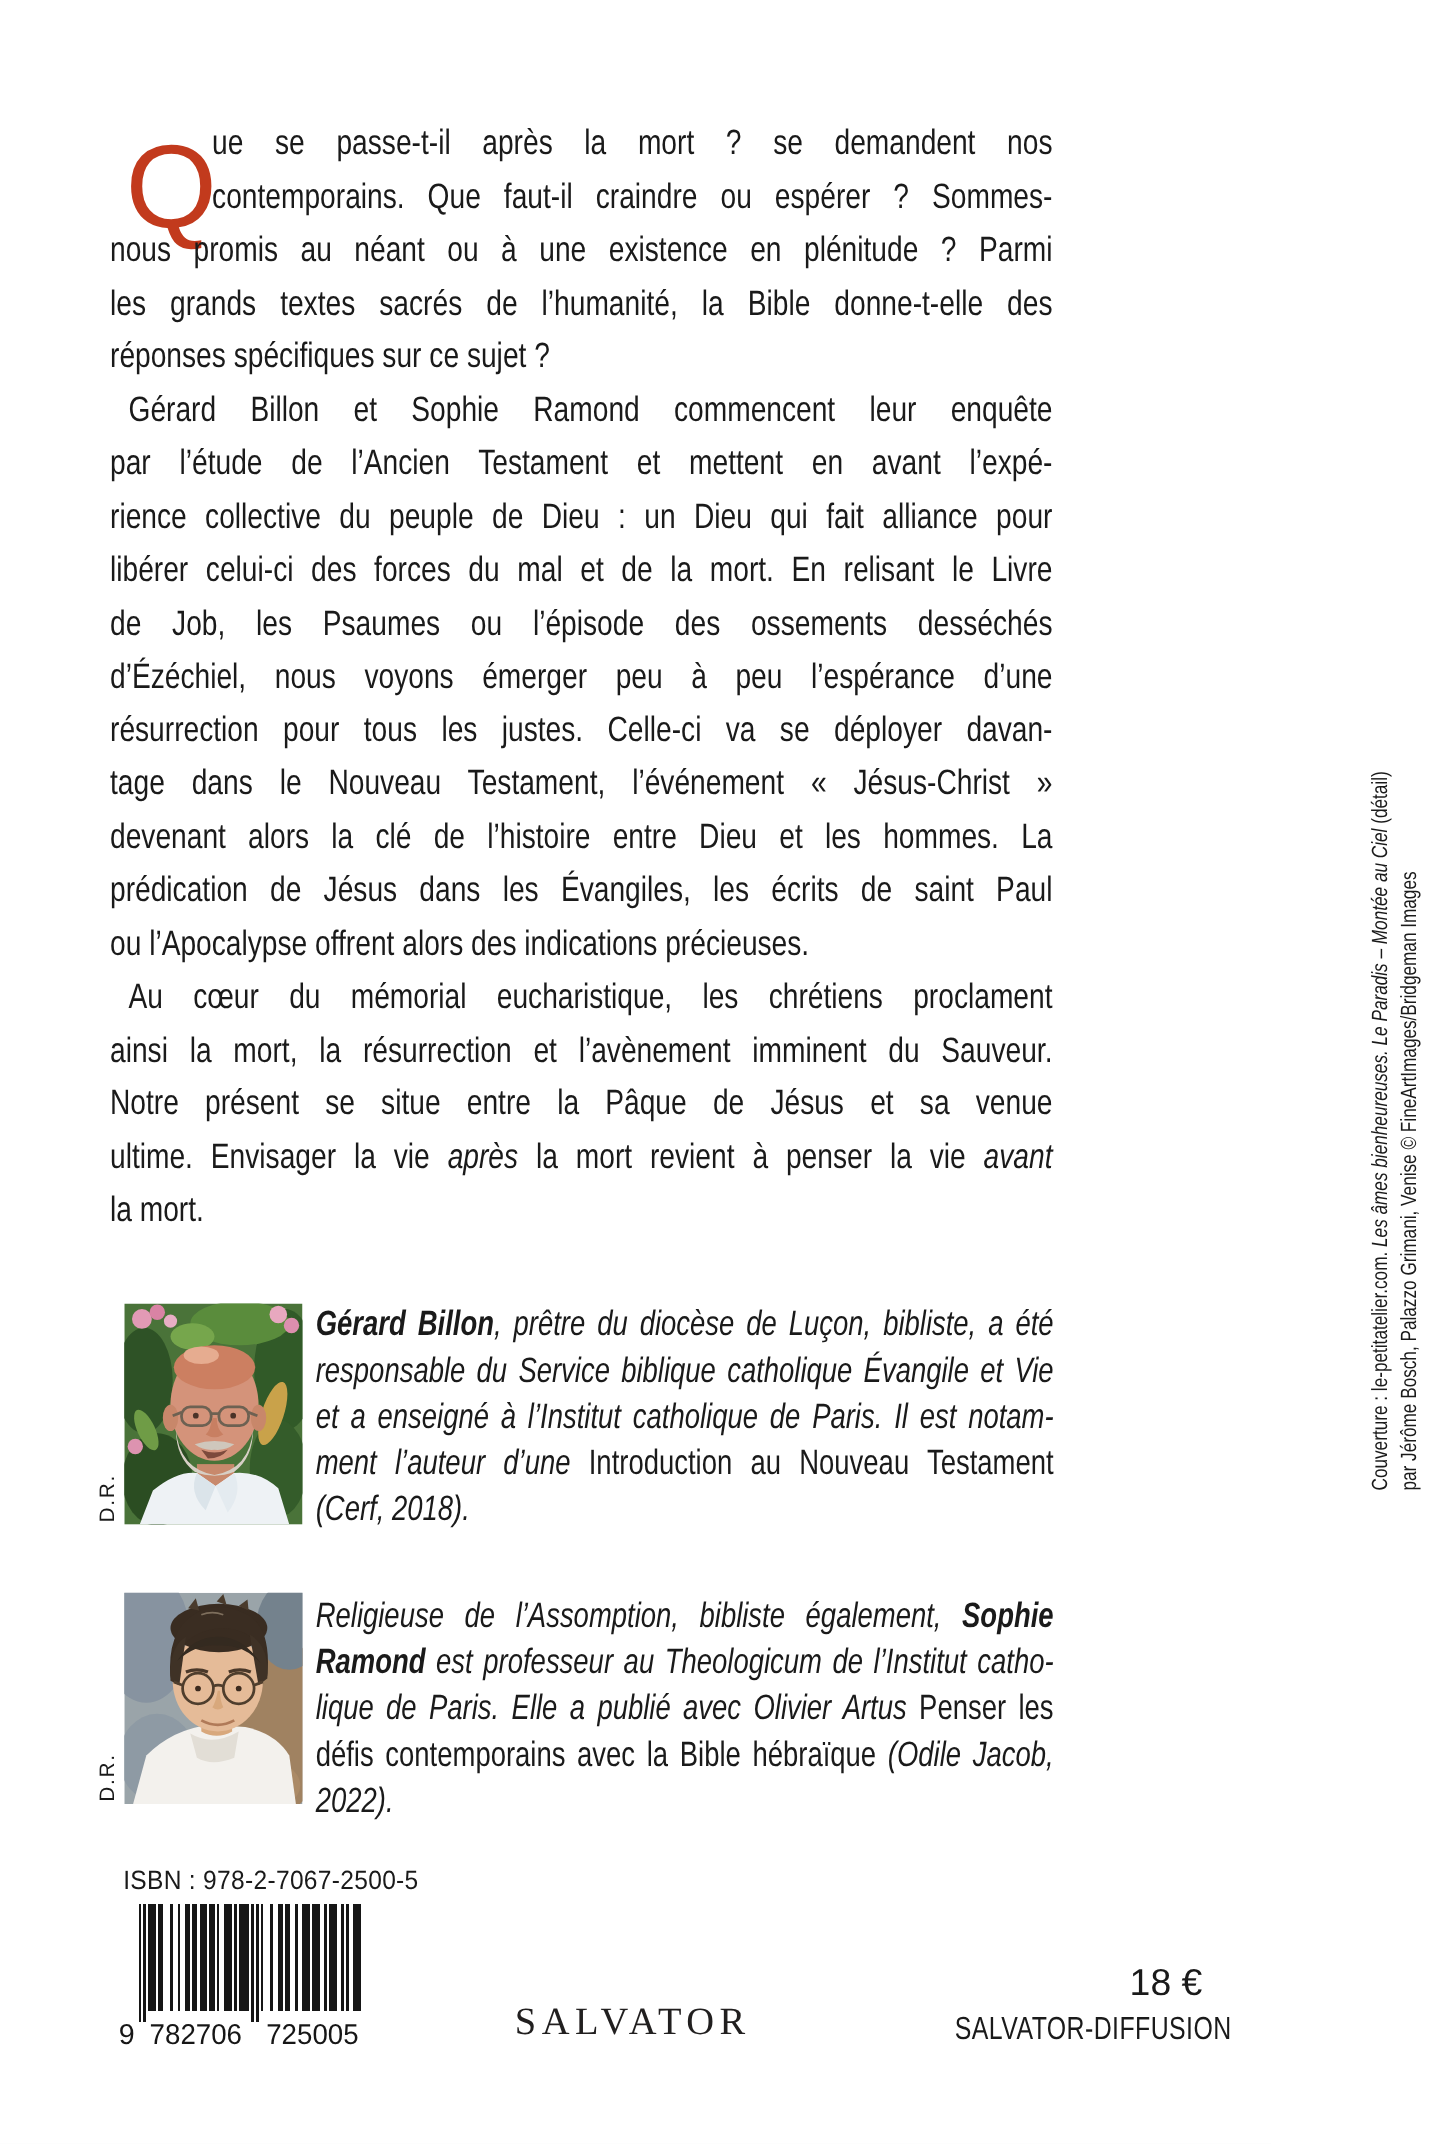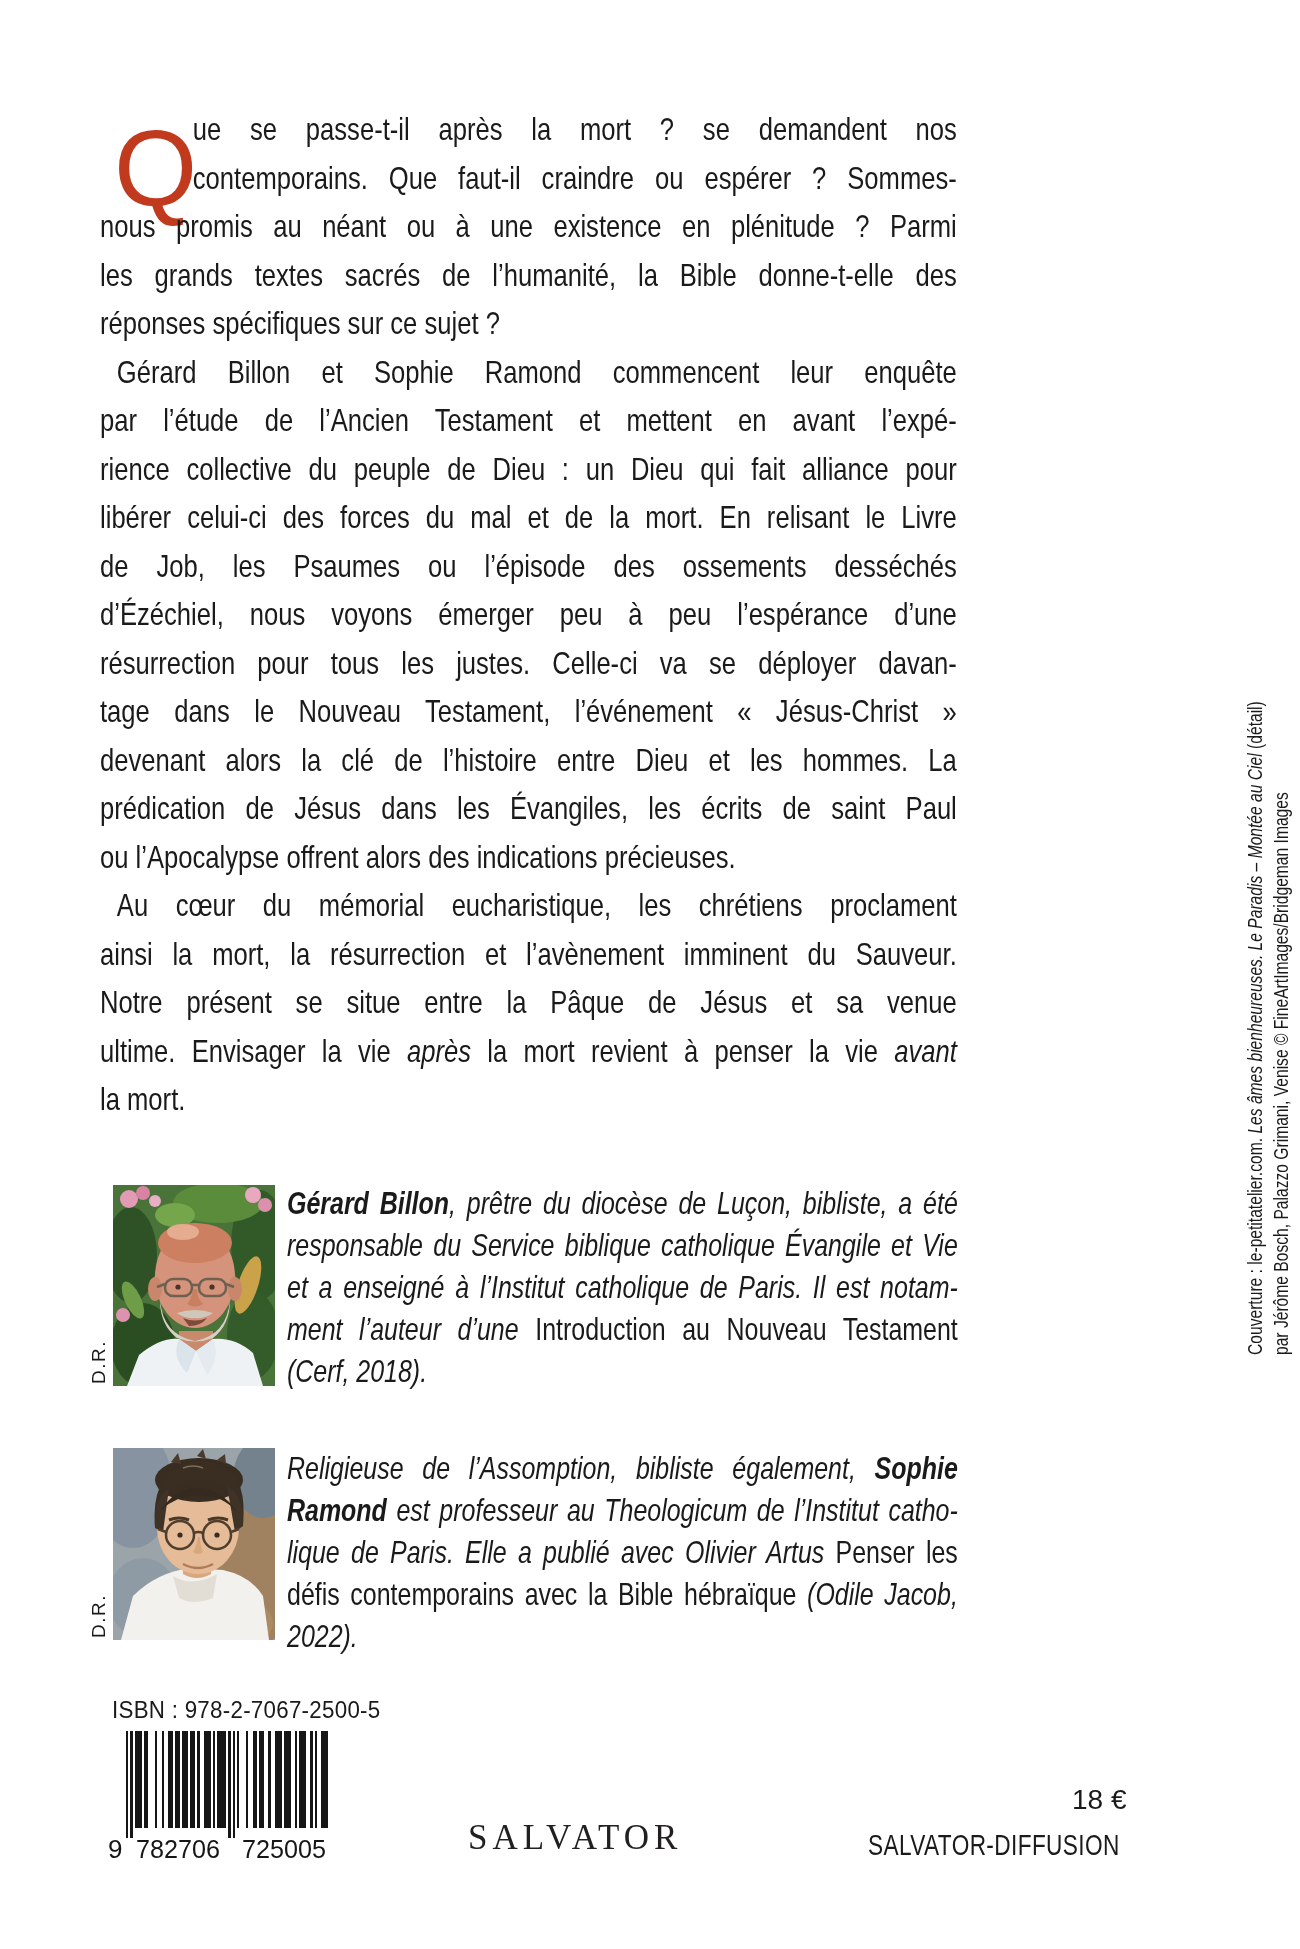--- a/index.html
+++ b/index.html
@@ -49,21 +49,21 @@
     position:absolute;left:112px;top:1697px;font-size:24px;line-height:26px;
     transform:scaleX(0.93);transform-origin:0 0;letter-spacing:0.3px;
   }
   #barcode-svg{position:absolute;left:102px;top:1731px;width:240px;height:130px;}
   #barcode-svg rect{fill:#161616;shape-rendering:crispEdges;}
   #barcode-svg text{font-family:"Liberation Sans",sans-serif;font-size:26px;fill:#161616;}
   #publisher-logo{
     position:absolute;left:468px;top:1818px;font-family:"Liberation Serif",serif;
     font-size:35px;letter-spacing:5px;color:#211f1f;
   }
-  #price{position:absolute;left:1072px;top:1784px;width:100px;text-align:left;font-size:28px;}
+  #price{position:absolute;left:1010px;top:1784px;width:100px;text-align:center;font-size:34px;}
   #distributor{
     position:absolute;left:868px;top:1829px;font-size:29px;letter-spacing:0.5px;
     transform:scaleX(0.78);transform-origin:0 0;white-space:nowrap;
   }
   
   #credits{position:absolute;left:1242px;top:769px;width:54px;height:588px;}
   #credits-inner{
     width:750px;height:54px;transform-origin:0 0;
     transform:rotate(-90deg) translateX(-586px) scaleX(0.781);
     font-size:20px;line-height:26px;white-space:nowrap;color:#1a1a1a;

